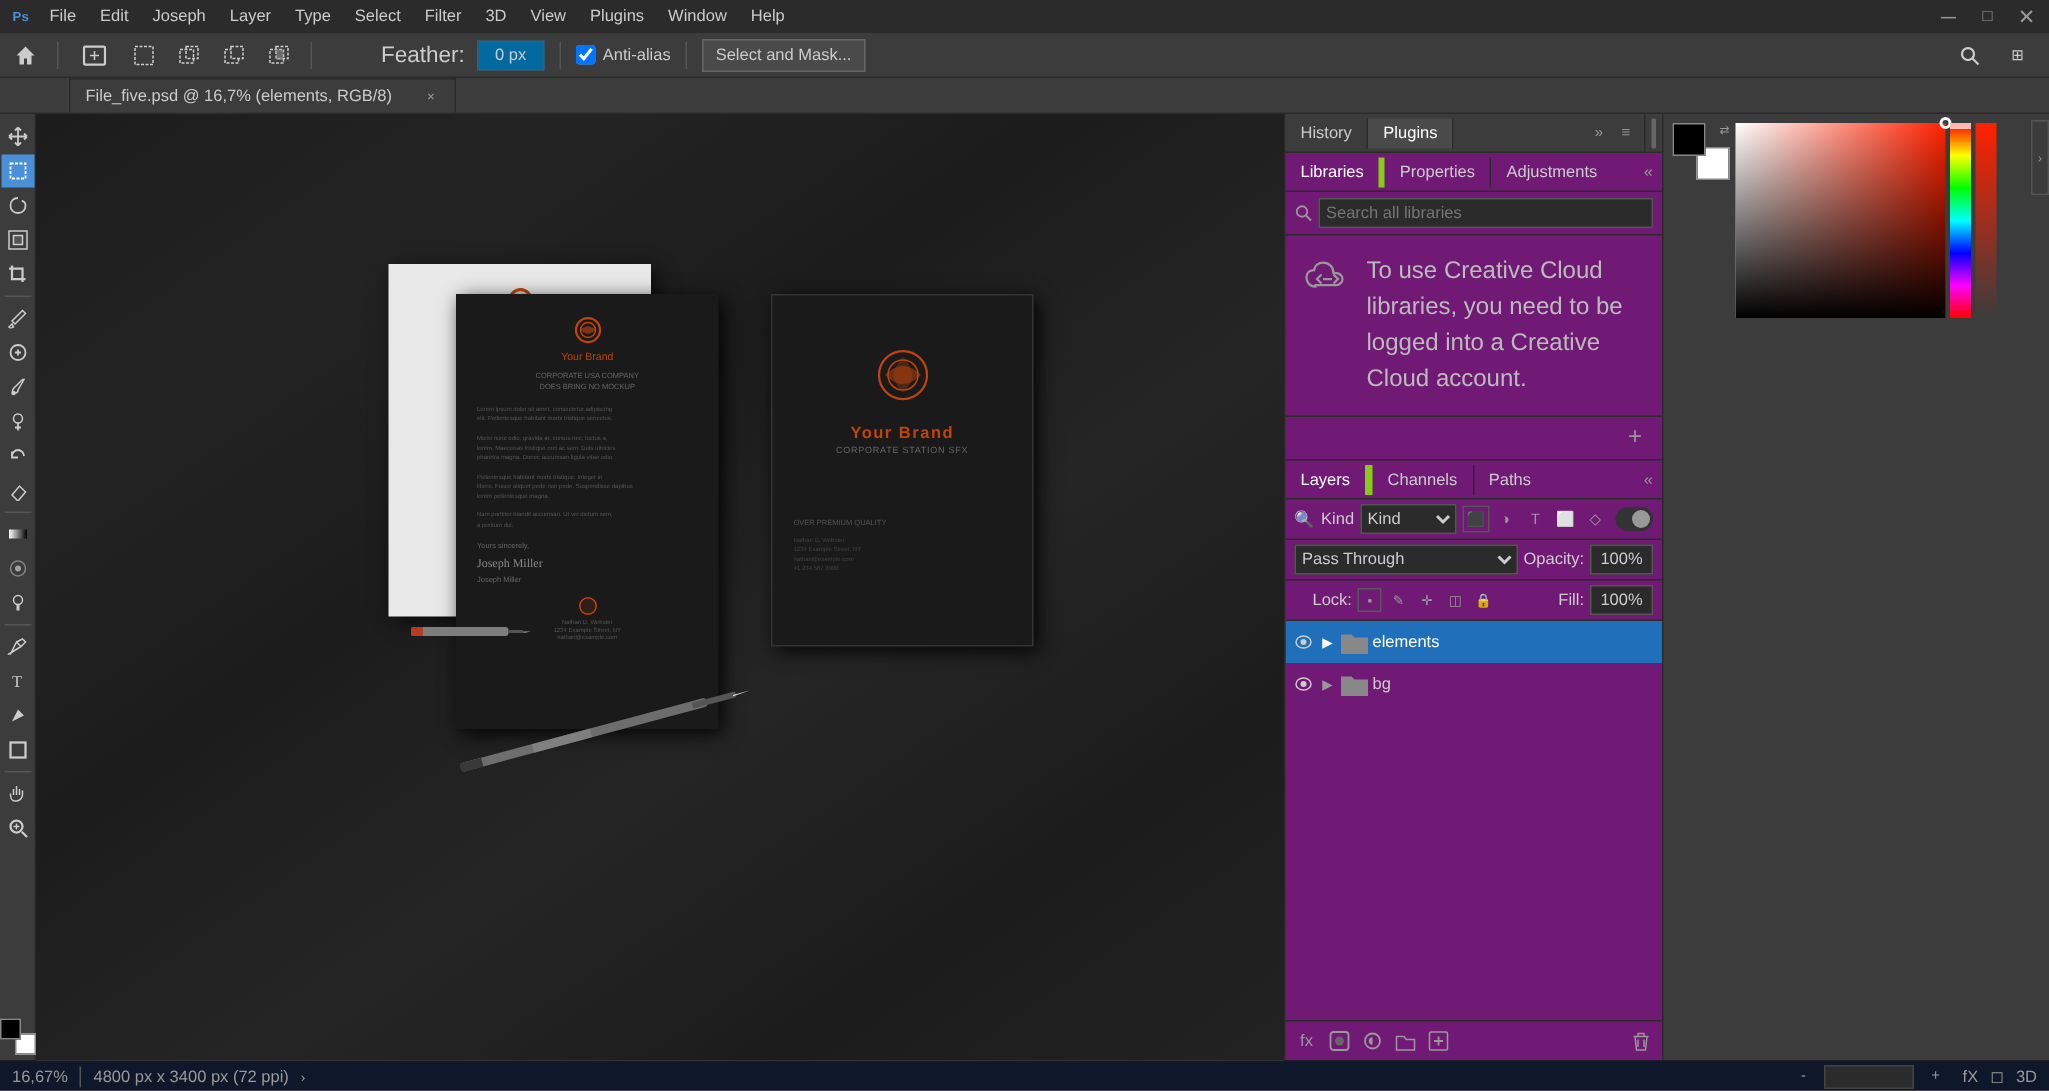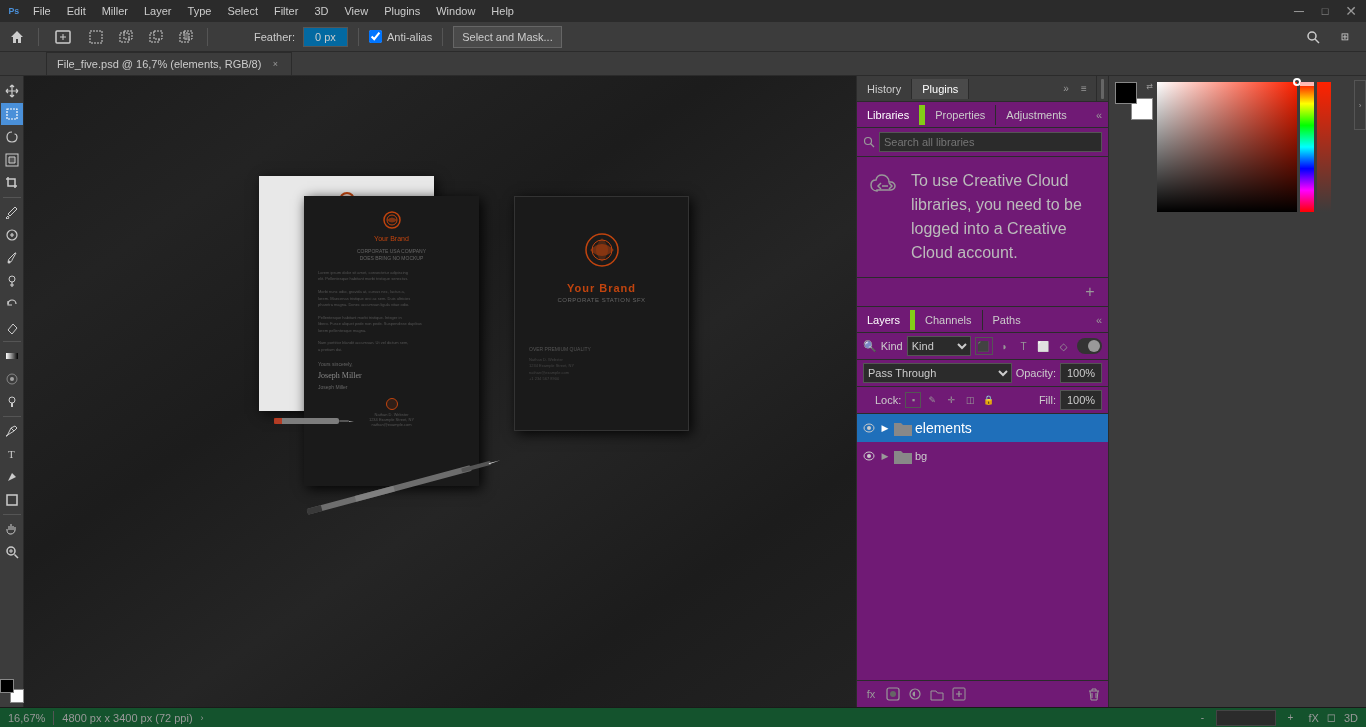--- a/index.html
+++ b/index.html
@@ -8,47 +8,47 @@
     
     #menu-bar { display: flex; align-items: center; height: 22px; background: #2b2b2b; padding: 0 4px; gap: 2px; }
     .menu-logo { width: 20px; height: 20px; display: flex; align-items: center; justify-content: center; }
     .menu-logo svg { width: 16px; height: 16px; }
     .menu-item { padding: 2px 7px; font-size: 11px; color: #ccc; cursor: pointer; }
 
     
     #toolbar { display: flex; align-items: center; height: 30px; background: #3c3c3c; border-bottom: 1px solid #2b2b2b; padding: 0 6px; gap: 8px; }
     .tool-btn { width: 22px; height: 22px; display: flex; align-items: center; justify-content: center; cursor: pointer; border: 1px solid transparent; }
     .toolbar-sep { width: 1px; height: 18px; background: #555; margin: 0 2px; }
-    .toolbar-label { font-size: 11px; color: #ccc; padding-left: 36px; }
+    .toolbar-label { font-size: 15px; color: #ccc; padding-left: 36px; }
     .toolbar-input { background: #0369a1; border: 1px solid #555; color: #ccc; font-size: 11px; width: 45px; height: 20px; padding: 0 3px; text-align: center; }
     .toolbar-checkbox { margin-right: 2px; }
     .toolbar-check-label { font-size: 11px; color: #ccc; display: flex; align-items: center; gap: 3px; }
     .toolbar-button { background: #4a4a4a; border: 1px solid #666; color: #ccc; font-size: 11px; padding: 2px 8px; cursor: pointer; height: 22px; }
 
     
     #tab-bar { display: flex; align-items: center; height: 24px; background: #3c3c3c; border-bottom: 1px solid #2b2b2b; padding-left: 46px; }
-    .doc-tab { display: flex; align-items: center; background: #4a4a4a; border: 1px solid #2b2b2b; border-bottom: none; padding: 2px 10px; font-size: 11px; color: #ccc; cursor: pointer; gap: 8px; height: 100%; }
+    .doc-tab { display: flex; align-items: center; background: #4a4a4a; border: 1px solid #2b2b2b; border-bottom: none; padding: 2px 10px; font-size: 11px; color: #ccc; cursor: pointer; gap: 20px; height: 100%; }
     .doc-tab.active { background: #3c3c3c; }
     .tab-close { width: 12px; height: 12px; display: flex; align-items: center; justify-content: center; cursor: pointer; font-size: 9px; color: #999; }
 
     
     #left-panel { width: 24px; background: #3c3c3c; border-right: 1px solid #2b2b2b; display: flex; flex-direction: column; align-items: center; padding-top: 4px; gap: 1px; }
     .tool-icon { width: 22px; height: 22px; display: flex; align-items: center; justify-content: center; cursor: pointer; color: #ccc; font-size: 12px; }
     .tool-icon.active { background: #4a90d9; color: #fff; }
     .tool-sep { width: 18px; height: 1px; background: #555; margin: 2px 0; }
 
     
     #canvas-area { flex: 1; background: #535353; position: relative; overflow: hidden; }
     #canvas-bg { position: absolute; top: 0; left: 0; right: 0; bottom: 0; background: #686868; }
     .panel-tab { padding: 4px 10px; font-size: 11px; color: #ccc; cursor: pointer; border-right: 1px solid #2b2b2b; }
     .panel-tab.active { background: #4a4a4a; color: #fff; }
     .panel-tab-btn { width: 16px; height: 16px; display: flex; align-items: center; justify-content: center; cursor: pointer; color: #999; font-size: 10px; }
 
     
-    #status-bar { height: 20px; background: #14532d; border-top: 1px solid #1a1a1a; display: flex; align-items: center; padding: 0 8px; gap: 8px; font-size: 11px; color: #999; }
+    #status-bar { height: 20px; background: #0f172a; border-top: 1px solid #1a1a1a; display: flex; align-items: center; padding: 0 8px; gap: 8px; font-size: 11px; color: #999; }
     .status-sep { width: 1px; height: 14px; background: #555; }
     .status-right { margin-left: auto; display: flex; align-items: center; gap: 8px; }
 
     
     ::-webkit-scrollbar { width: 8px; height: 8px; }
     ::-webkit-scrollbar-track { background: #2b2b2b; }
     ::-webkit-scrollbar-thumb { background: #555; }
   </style>
 </head>
 <body>
@@ -57,21 +57,21 @@
 
   <div id="menu-bar">
     <div class="menu-logo">
       <svg viewBox="0 0 20 20" fill="none">
         <rect width="20" height="20" fill="#2b2b2b"></rect>
         <text x="3" y="14" font-size="11" fill="#4a90d9" font-weight="bold">Ps</text>
       </svg>
     </div>
     <span class="menu-item">File</span>
     <span class="menu-item">Edit</span>
-    <span class="menu-item">Miller</span>
+    <span class="menu-item">Joseph</span>
     <span class="menu-item">Layer</span>
     <span class="menu-item">Type</span>
     <span class="menu-item">Select</span>
     <span class="menu-item">Filter</span>
     <span class="menu-item">3D</span>
     <span class="menu-item">View</span>
     <span class="menu-item">Plugins</span>
     <span class="menu-item">Window</span>
     <span class="menu-item">Help</span>
     <div style="margin-left:auto;display:flex;gap:4px;">
@@ -394,21 +394,21 @@
 
         <div style="width:12px;height:100%;background:#3c3c3c;border-left:1px solid #2b2b2b;display:flex;align-items:center;justify-content:center;cursor:pointer;">
           <div style="width:3px;height:20px;background:#666;border-radius:1px;"></div>
         </div>
       </div>
 
 
       <div style="border-bottom:1px solid #2b2b2b;">
 
         <div style="display:flex;align-items:center;height:26px;border-bottom:1px solid #2b2b2b;">
-          <span style="padding:4px 10px;font-size:11px;color:#fff;cursor:pointer;border-right:6px solid #84cc16;">Libraries</span>
+          <span style="padding:4px 10px;font-size:11px;color:#fff;cursor:pointer;border-right:4px solid #84cc16;">Libraries</span>
           <span style="padding:4px 10px;font-size:11px;color:#ccc;cursor:pointer;border-right:1px solid #2b2b2b;">Properties</span>
           <span style="padding:4px 10px;font-size:11px;color:#ccc;cursor:pointer;">Adjustments</span>
           <div style="margin-left:auto;padding-right:6px;cursor:pointer;color:#999;font-size:11px;">«</div>
         </div>
 
         <div style="display:flex;align-items:center;padding:4px 6px;gap:4px;border-bottom:1px solid #2b2b2b;">
           <svg width="12" height="12" viewBox="0 0 12 12" fill="none">
               <circle cx="5" cy="5" r="3.5" stroke="#999" stroke-width="1.2"></circle>
               <line x1="7.5" y1="7.5" x2="11" y2="11" stroke="#999" stroke-width="1.2"></line>
             </svg>
@@ -491,21 +491,21 @@
                   <circle cx="6" cy="5" r="2" fill="#ccc"></circle>
                 </svg>
             </div>
             <div style="width:12px;height:12px;display:flex;align-items:center;justify-content:center;cursor:pointer;color:#fff;font-size:9px;">▶</div>
 
             <div style="width:20px;height:18px;position:relative;flex-shrink:0;">
               <svg width="20" height="18" viewBox="0 0 20 18">
                   <path d="M1 4h7l2 2h9v11H1V4z" fill="#888"></path>
                 </svg>
             </div>
-            <span style="font-size:14px;color:#fff;flex:1;">elements</span>
+            <span style="font-size:11px;color:#fff;flex:1;">elements</span>
           </div>
 
           <div style="display:flex;align-items:center;height:28px;padding:0 4px;gap:2px;cursor:pointer;">
             <div style="width:16px;height:16px;display:flex;align-items:center;justify-content:center;cursor:pointer;">
               <svg width="12" height="10" viewBox="0 0 12 10" fill="none">
                   <ellipse cx="6" cy="5" rx="5" ry="4" stroke="#ccc" stroke-width="1"></ellipse>
                   <circle cx="6" cy="5" r="2" fill="#ccc"></circle>
                 </svg>
             </div>
             <div style="width:12px;height:12px;display:flex;align-items:center;justify-content:center;cursor:pointer;color:#999;font-size:9px;">▶</div>

